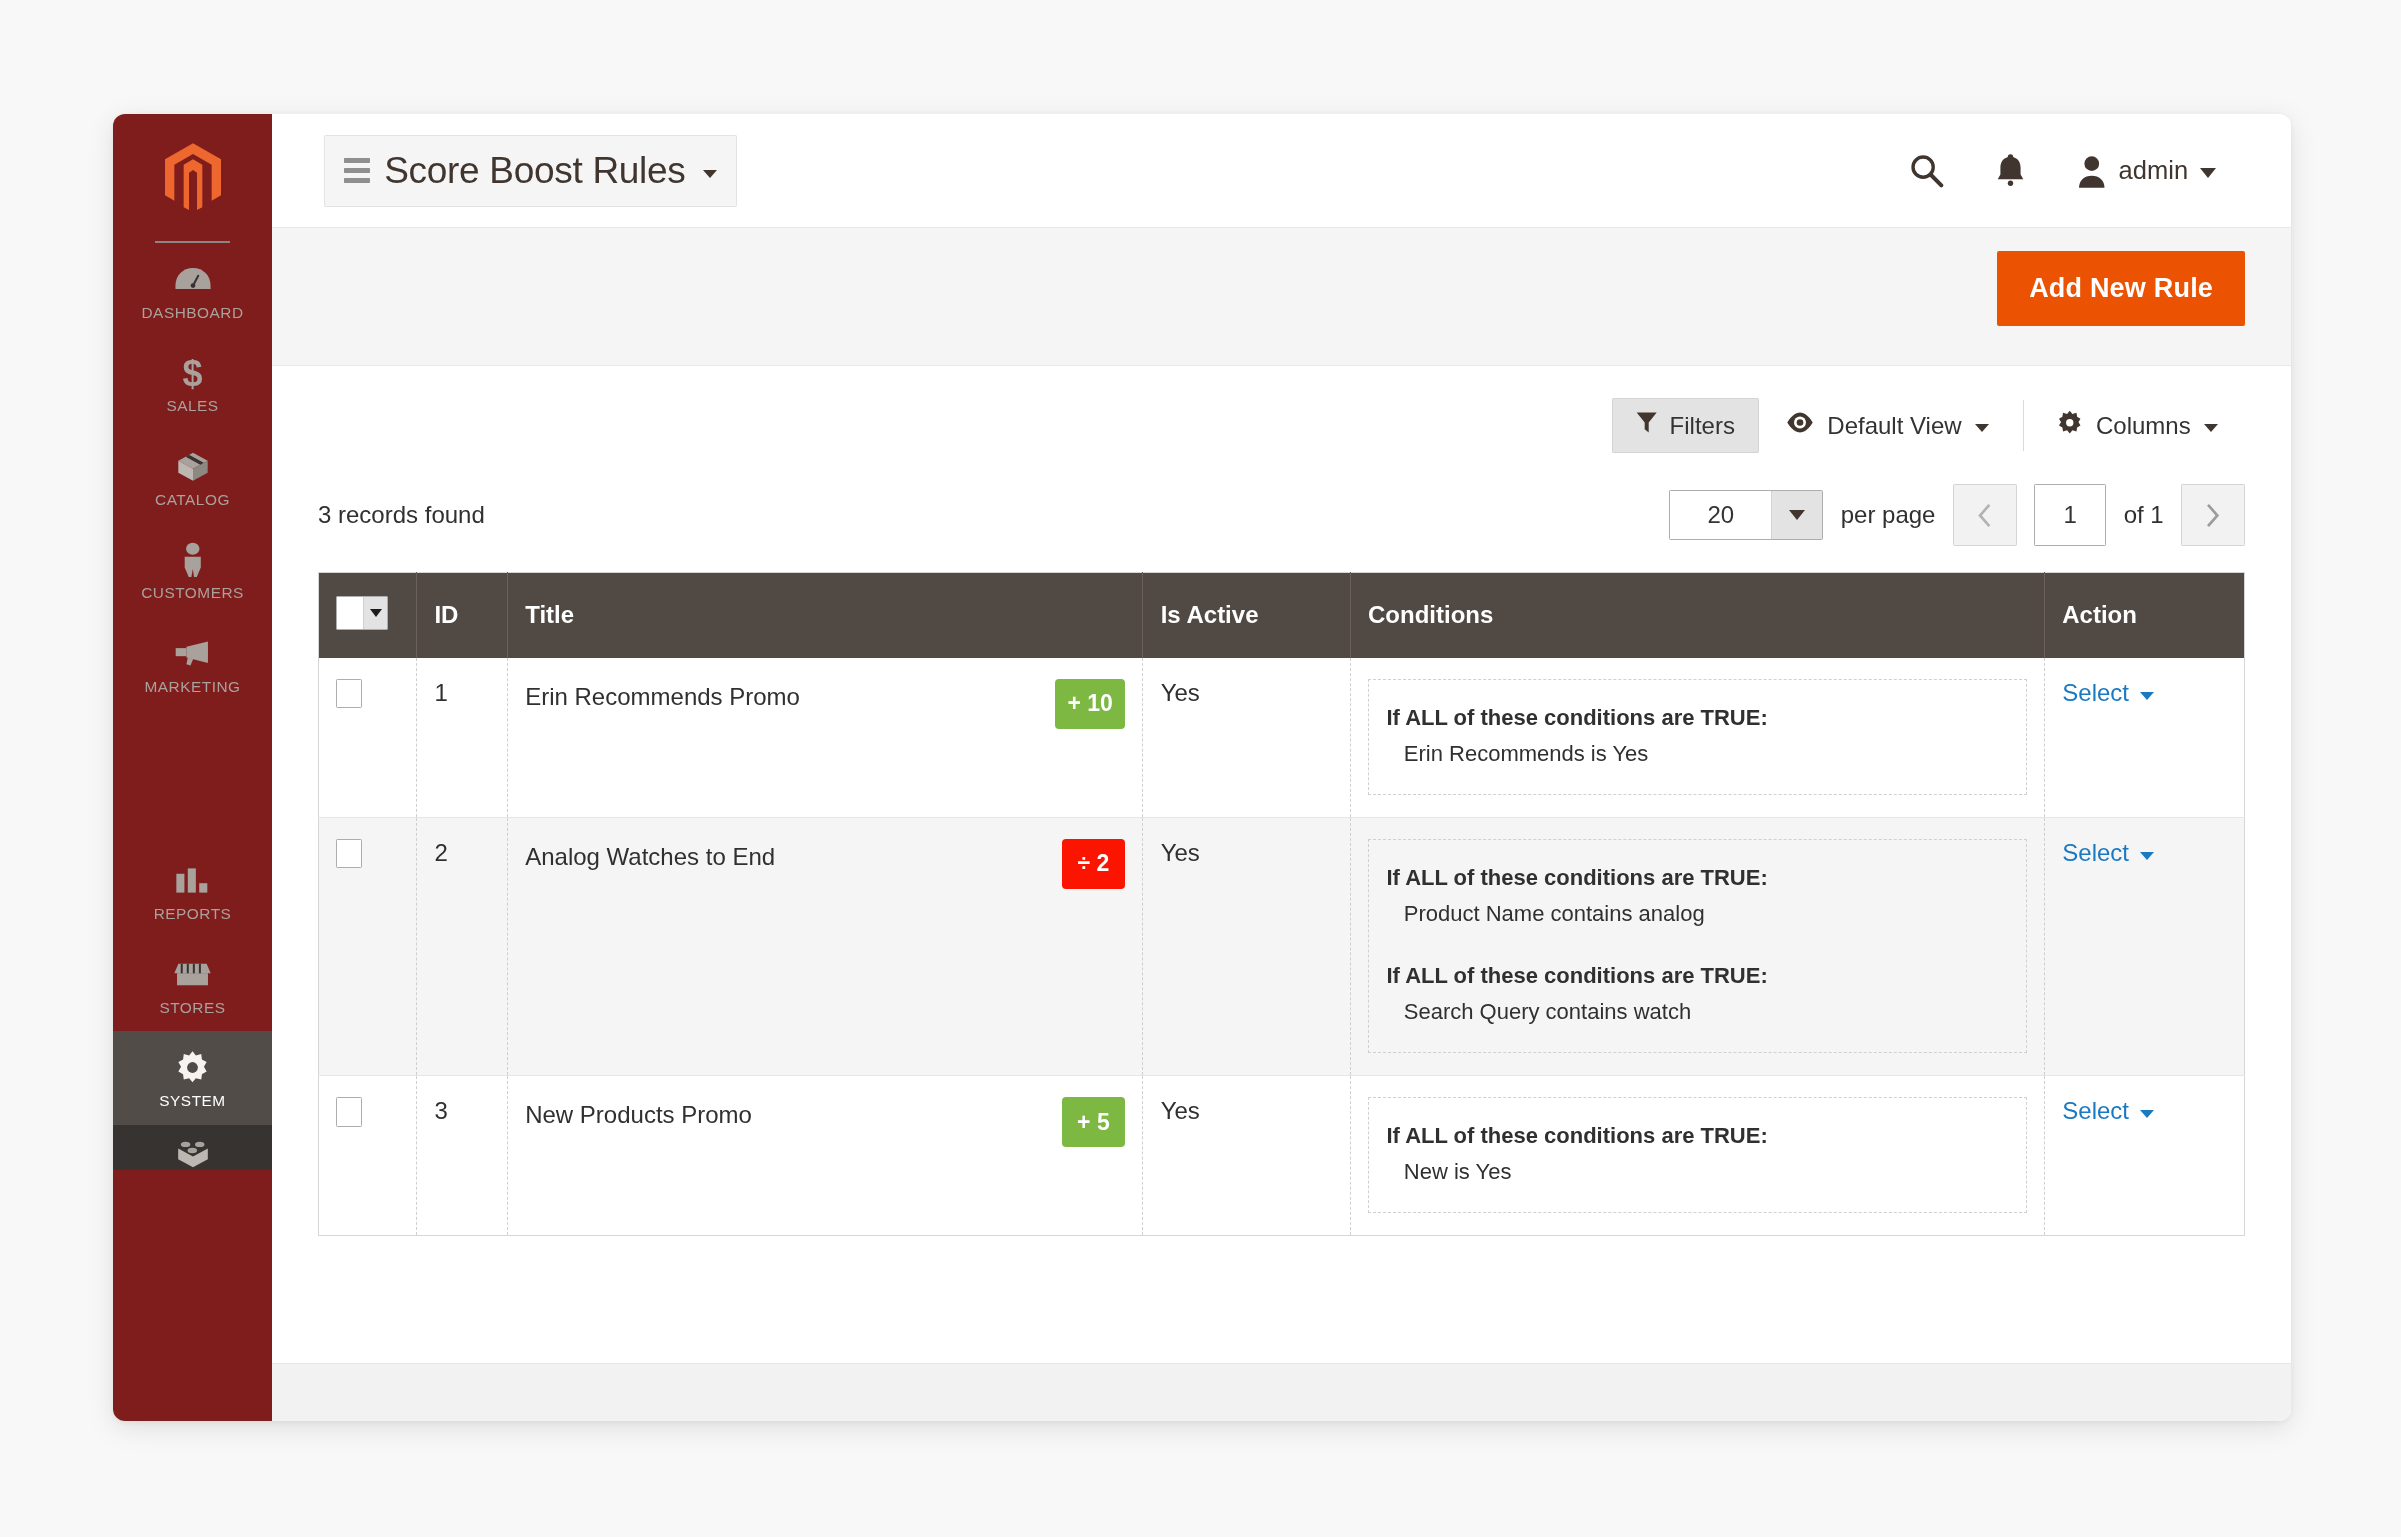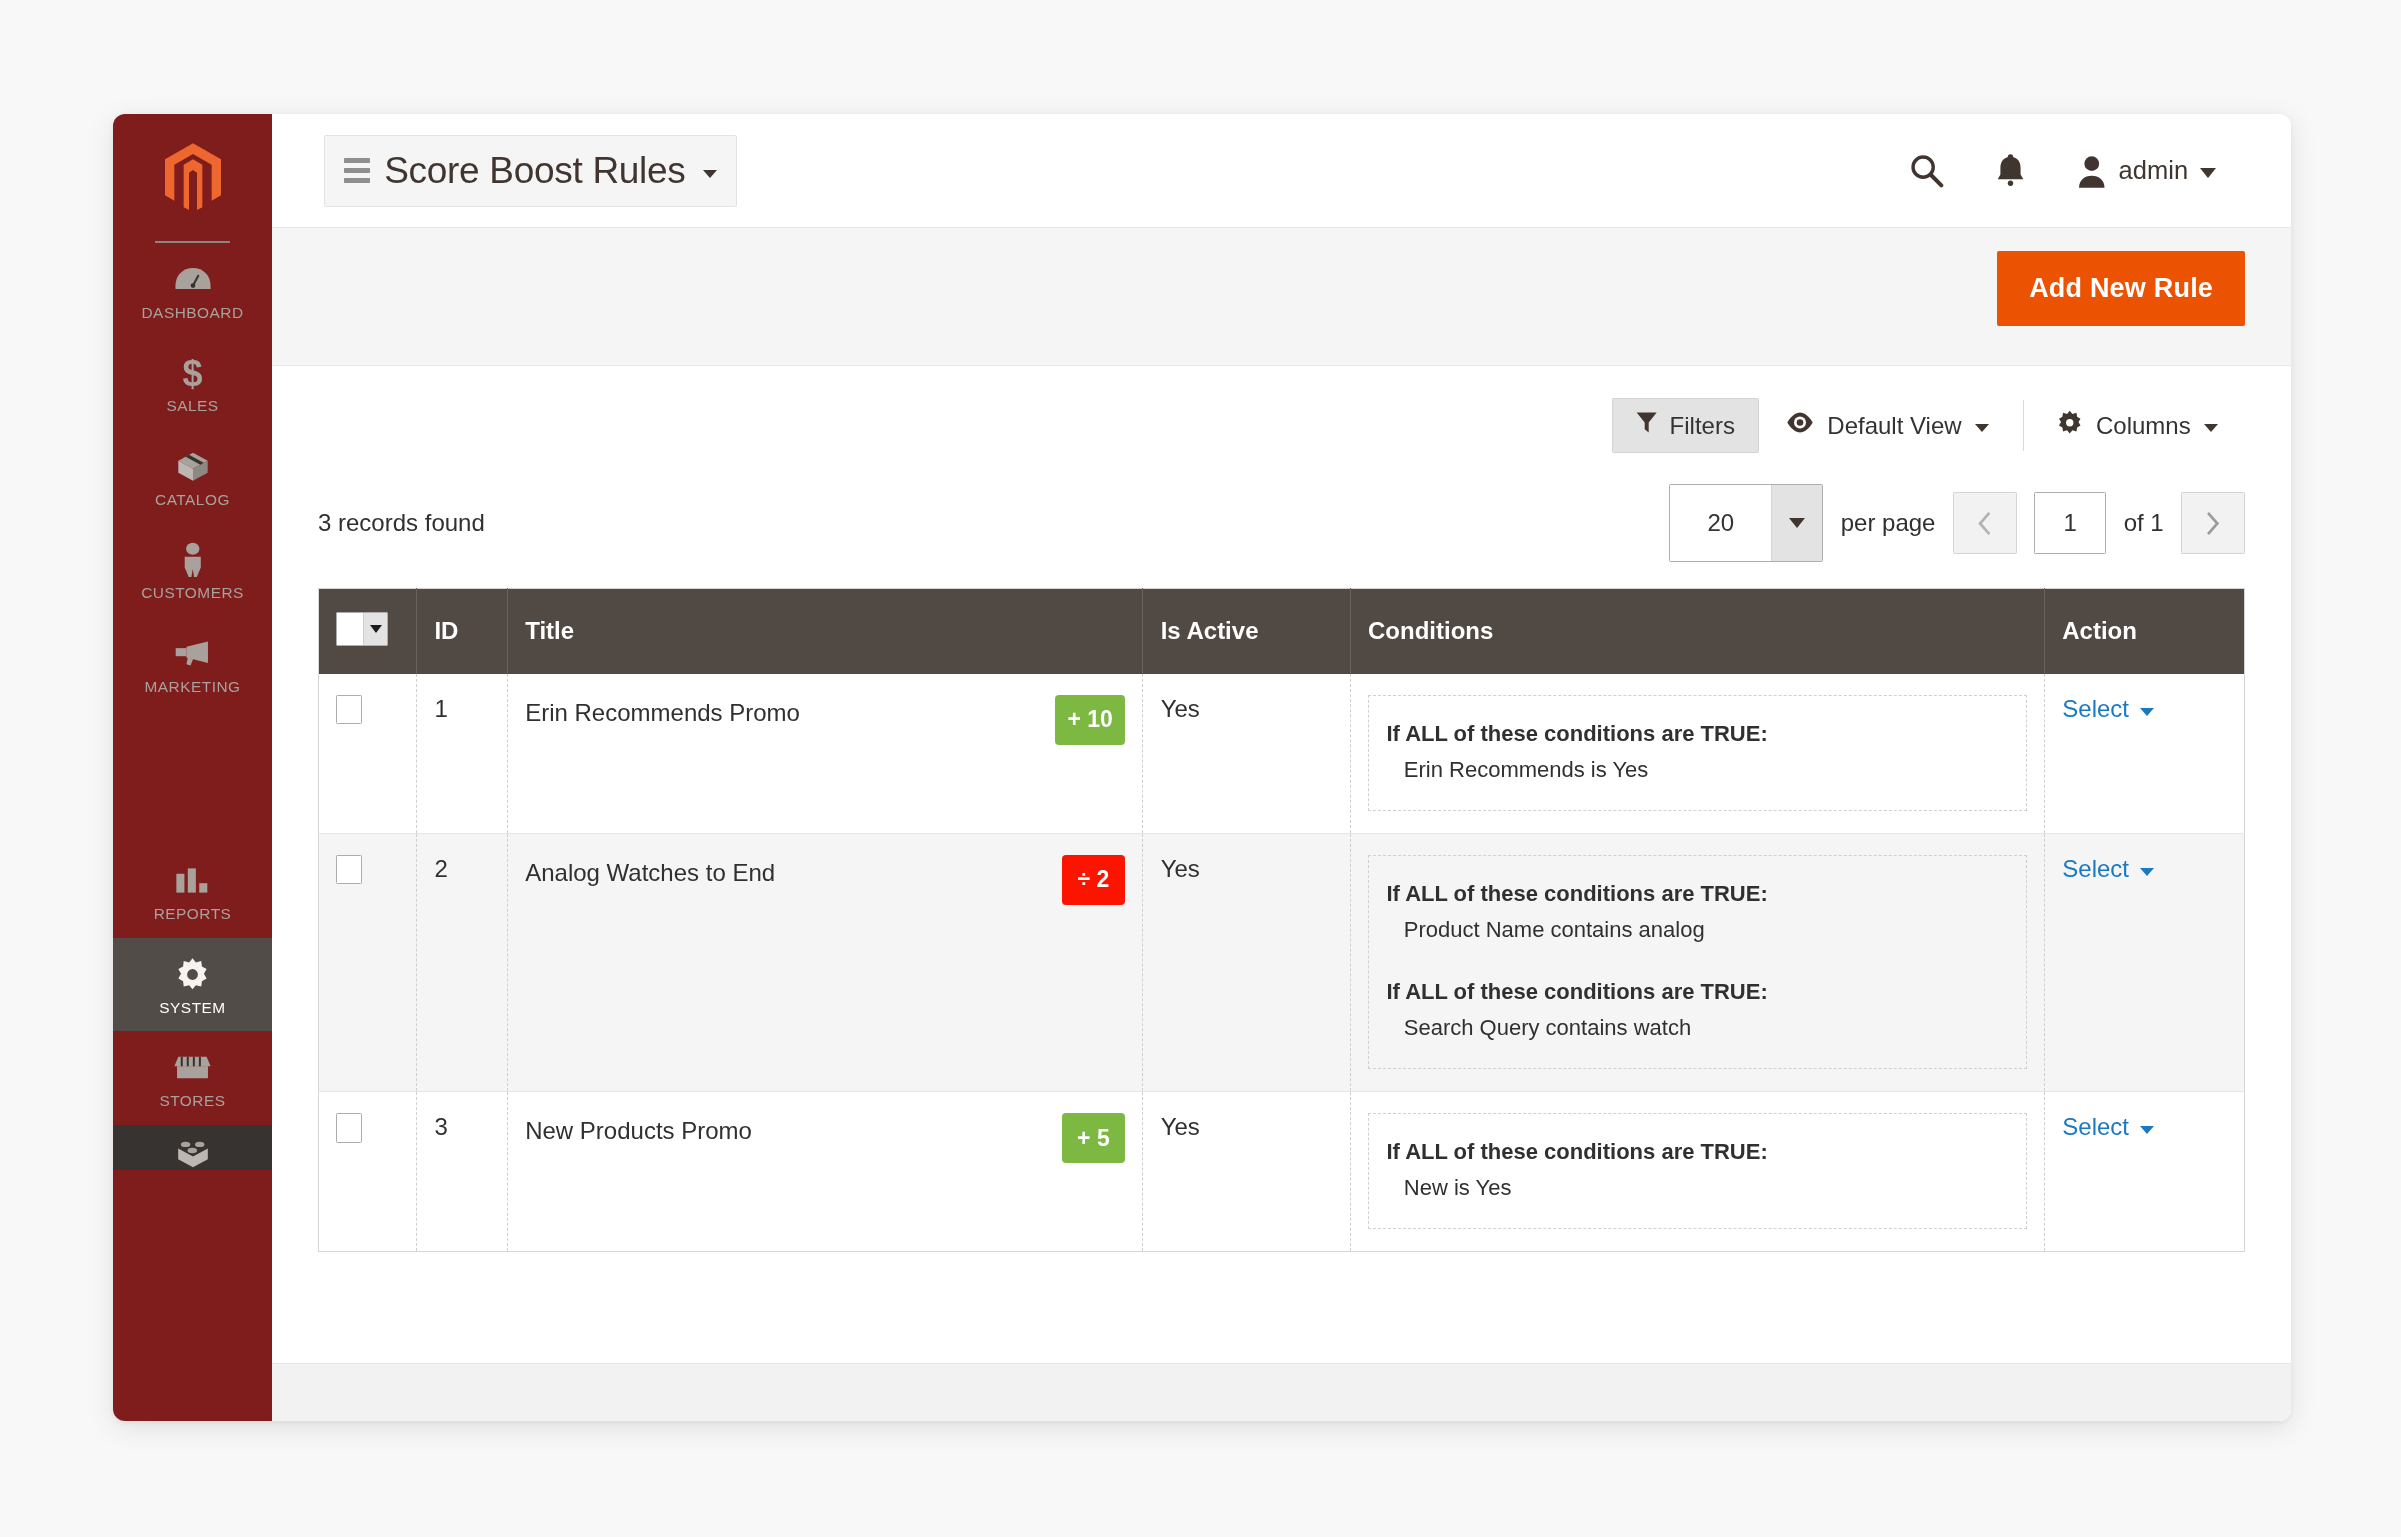--- a/index.html
+++ b/index.html
@@ -178,21 +178,21 @@
   
   .grid-meta {
     display:flex; align-items:center;
     padding: 31px 46px 0 46px;
   }
   .records-found { font-size: 24px; color: #303030; }
   .pager { margin-left:auto; display:flex; align-items:center; gap: 17.4px; }
   .per-page-select {
     display:flex; align-items:stretch;
     border: 0.7px solid #adadad; border-radius:1.3px;
-    height: 78px; width: 154px;
+    height: 50px; width: 154px;
     background: #fff;
     overflow:hidden;
     cursor:pointer;
   }
   .pps-val {
     flex:1; display:flex; align-items:center; justify-content:center;
     font-size: 24px; color: #333;
   }
   .pps-arrow {
     width: 51px; background: #e3e3e3; border-left:0.7px solid #d4d4d4;
@@ -387,39 +387,39 @@
         <span class="nav-icon">
           <svg width="35" height="27" viewBox="0 0 52 40">
               <rect x="2" y="10" width="12" height="28" fill="#a9a19c"></rect>
               <rect x="19" y="2" width="12" height="36" fill="#a9a19c"></rect>
               <rect x="36" y="24" width="12" height="14" fill="#a9a19c"></rect>
             </svg>
         </span>
         <span class="nav-label">REPORTS</span>
       </div>
 
-      <div class="nav-item active">
-        <span class="nav-icon">
-          <svg width="35" height="35" viewBox="0 0 52 52">
-              <path d="M26 2l5 6 8-2 1 8 7 4-4 7 4 7-7 4-1 8-8-2-5 6-5-6-8 2-1-8-7-4 4-7-4-7 7-4 1-8 8 2z" fill="#f7f3f0"></path>
-              <circle cx="26" cy="26" r="8" fill="#524c48"></circle>
-            </svg>
-        </span>
-        <span class="nav-label">SYSTEM</span>
-      </div>
-
       <div class="nav-item">
         <span class="nav-icon">
           <svg width="39" height="27" viewBox="0 0 58 40">
               <path d="M8 4h42l6 14H2z" fill="#a9a19c"></path>
               <rect x="6" y="18" width="46" height="18" fill="#a9a19c"></rect>
               <path d="M13 4v14M22 4v14M31 4v14M40 4v14" stroke="#373330" stroke-width="3"></path>
             </svg>
         </span>
         <span class="nav-label">STORES</span>
+      </div>
+
+      <div class="nav-item active">
+        <span class="nav-icon">
+          <svg width="35" height="35" viewBox="0 0 52 52">
+              <path d="M26 2l5 6 8-2 1 8 7 4-4 7 4 7-7 4-1 8-8-2-5 6-5-6-8 2-1-8-7-4 4-7-4-7 7-4 1-8 8 2z" fill="#f7f3f0"></path>
+              <circle cx="26" cy="26" r="8" fill="#524c48"></circle>
+            </svg>
+        </span>
+        <span class="nav-label">SYSTEM</span>
       </div>
 
       <div class="nav-item-partial">
         <span class="nav-icon">
           <svg width="38" height="31" viewBox="0 0 56 46">
               <ellipse cx="17" cy="8" rx="7" ry="4" fill="#a9a19c"></ellipse>
               <ellipse cx="38" cy="8" rx="7" ry="4" fill="#a9a19c"></ellipse>
               <ellipse cx="27" cy="17" rx="7" ry="4" fill="#a9a19c"></ellipse>
               <polygon points="6,14 28,26 50,14 50,30 28,42 6,30" fill="#bdb7b2"></polygon>
             </svg>

